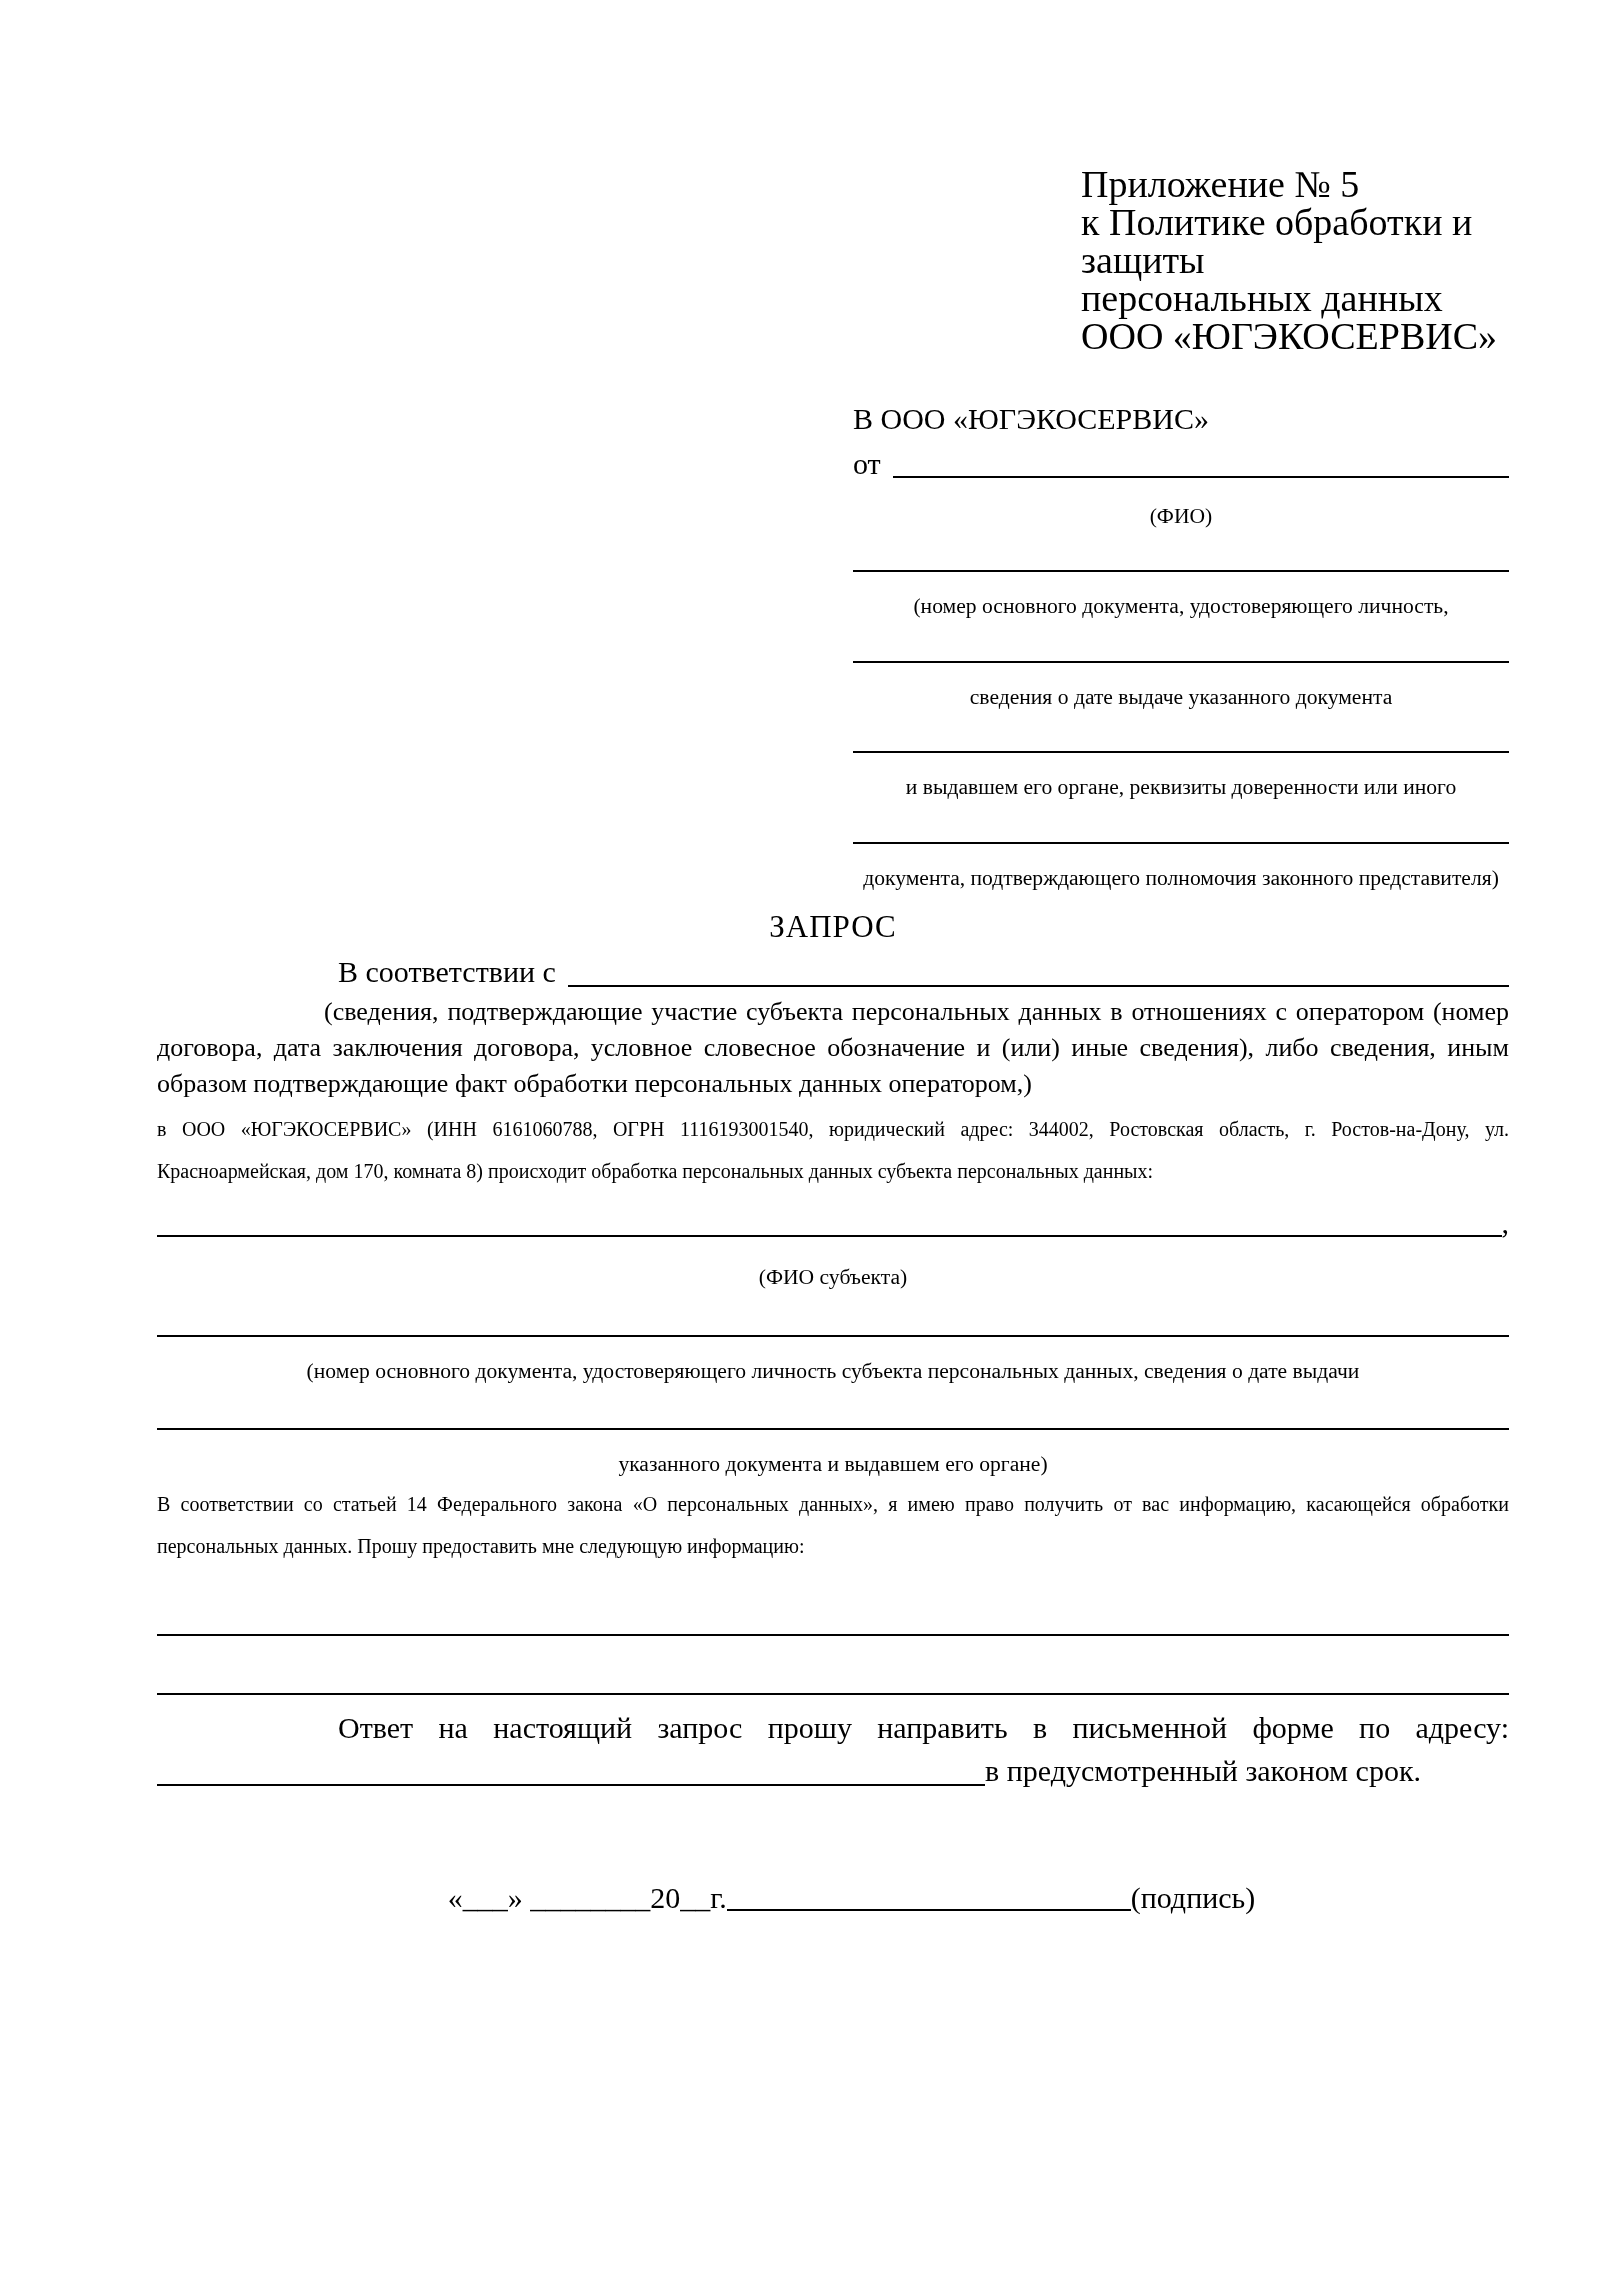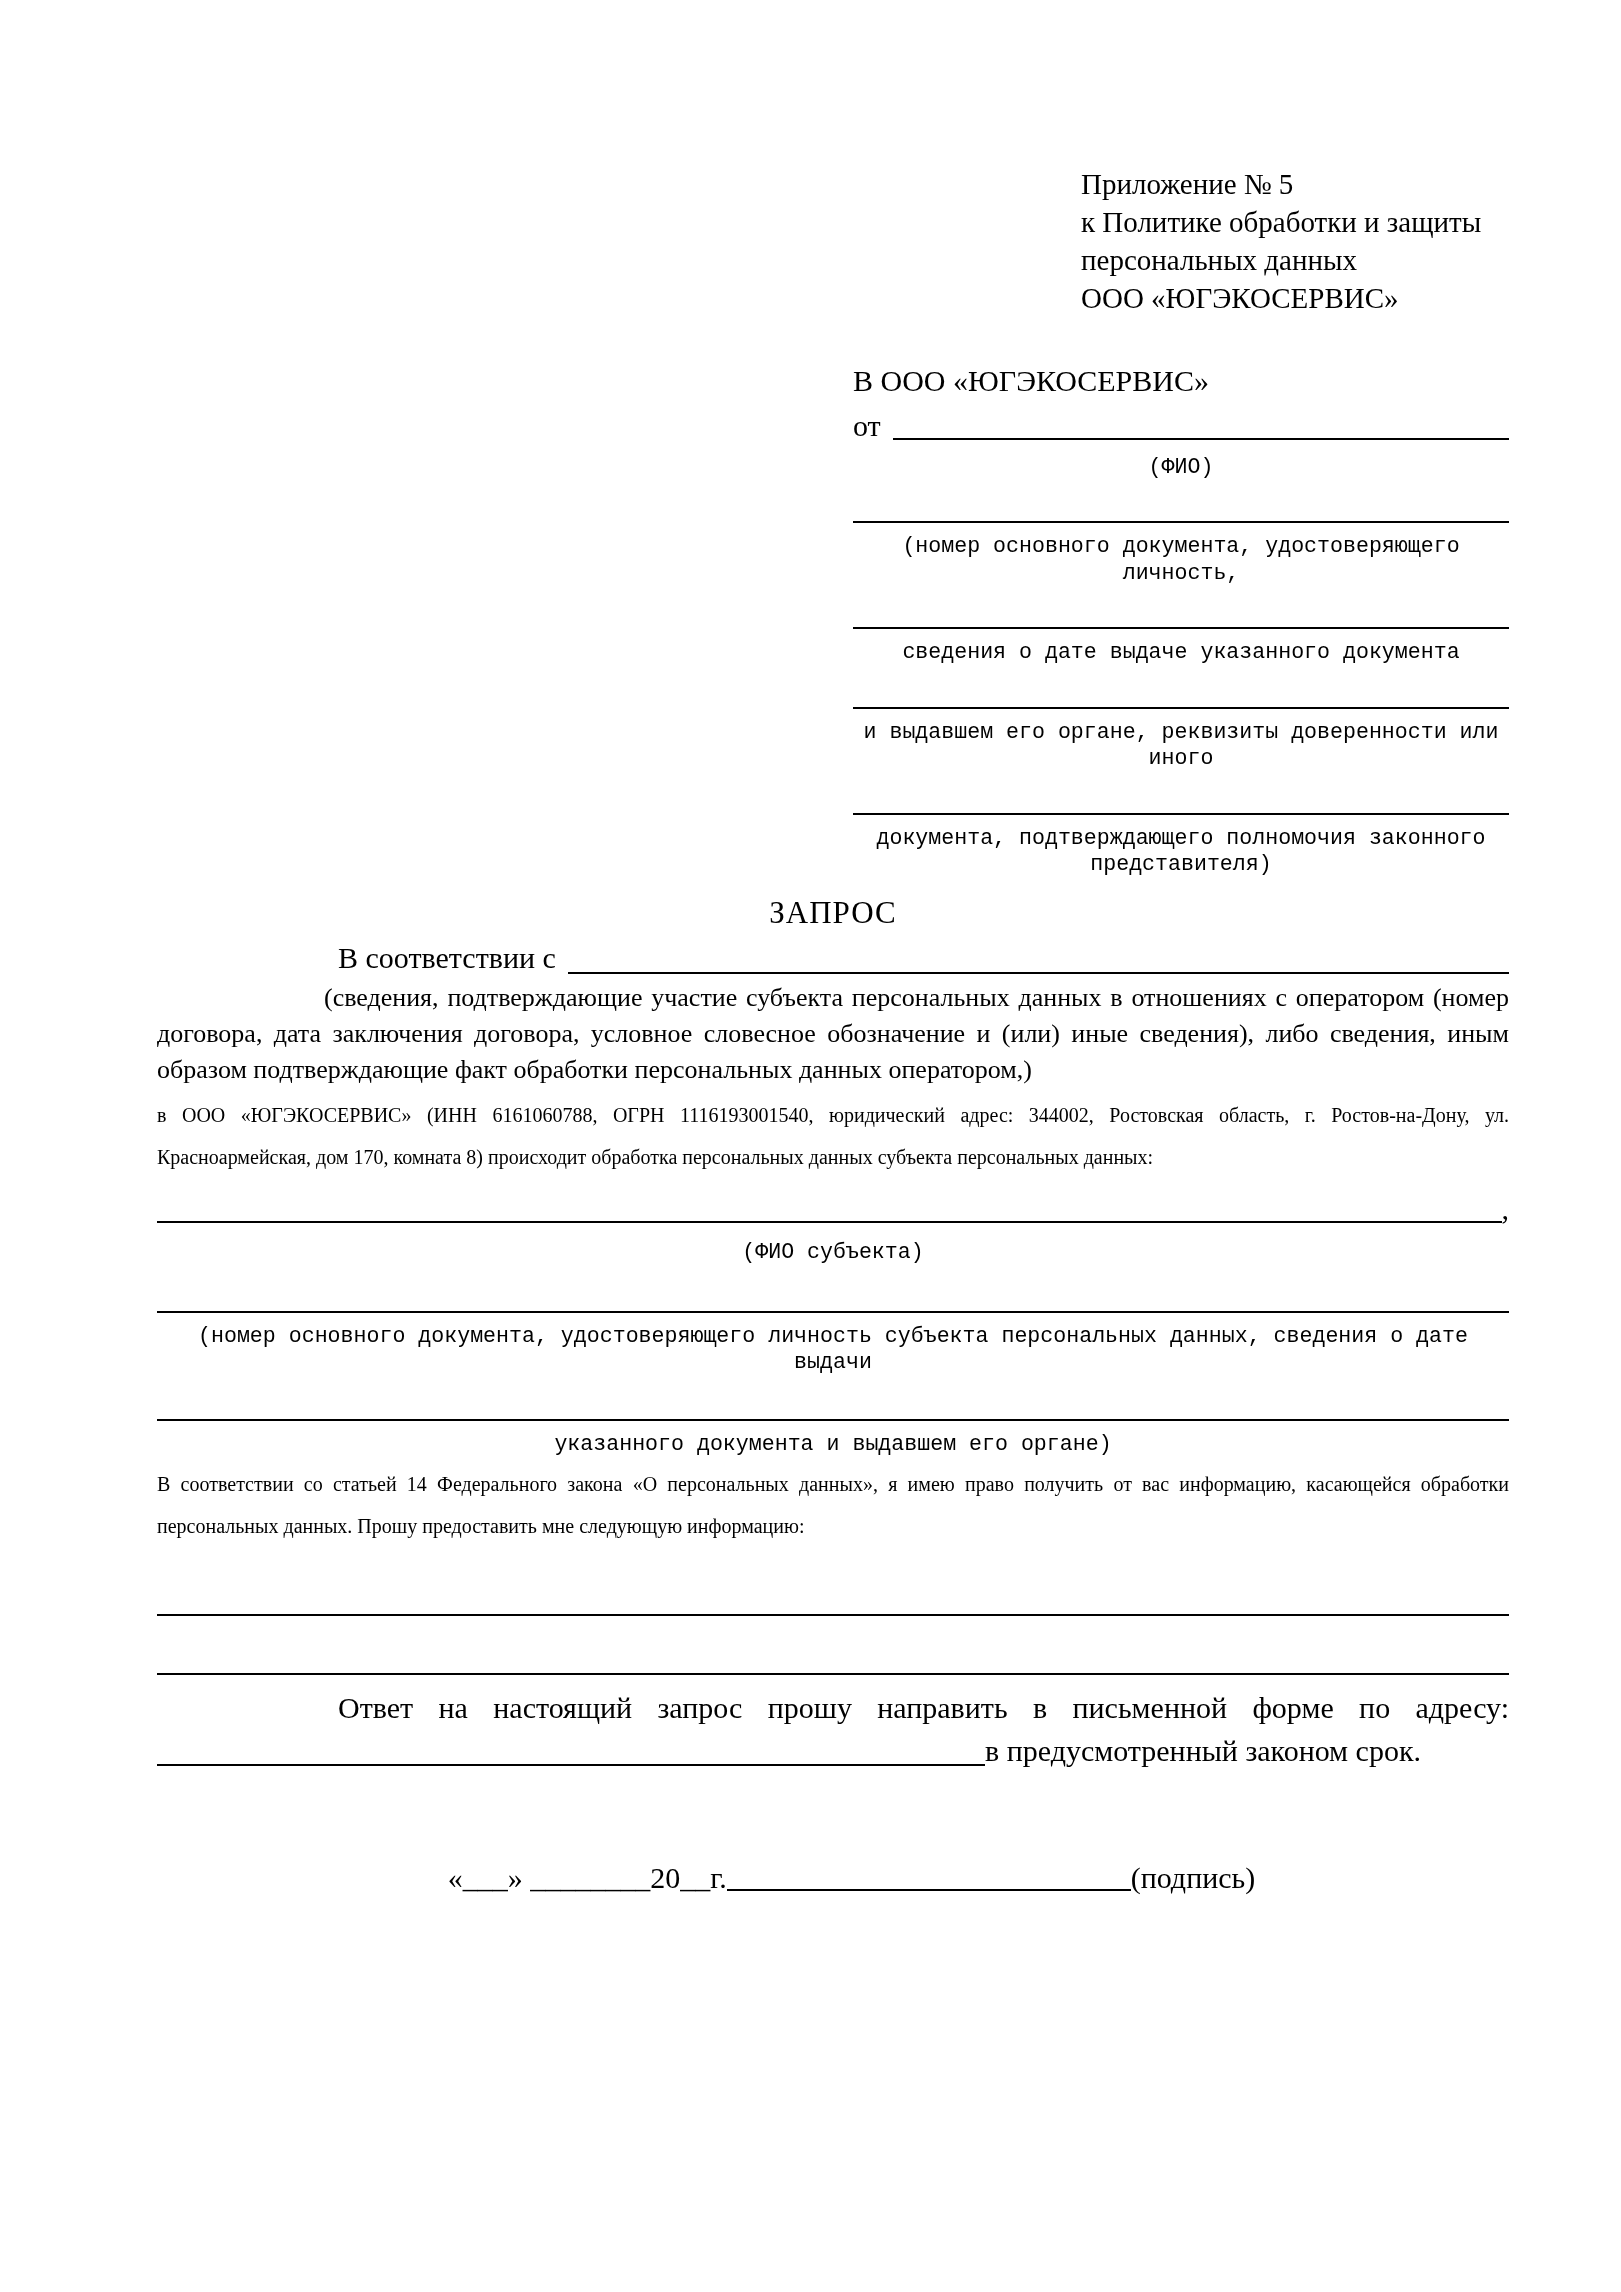--- a/index.html
+++ b/index.html
@@ -3,29 +3,29 @@
 <meta charset="utf-8">
 <style>
   html,body { margin:0; padding:0; background:#ffffff; }
   .page {
     width:1621px; height:2293px; background:#ffffff; color:#000000;
     font-family:"Liberation Serif", serif;
     box-sizing:border-box; padding:165px 112px 0 157px;
     overflow:hidden; position:relative;
   }
   
-  .header-block { margin-left:924px; font-size:29px; line-height:38px; }
+  .header-block { margin-left:924px; font-size:38px; line-height:38px; }
   
   .title { margin:94px 0 0 0; text-align:center; font-size:37px; line-height:50px; font-weight:bold; }
   
   .addr { margin-left:696px; margin-top:45px; font-size:30px; }
   .addr-to { line-height:37px; }
   .addr-from { display:flex; margin-top:7.8px; line-height:37px; }
   .addr-from .fill { flex:1; border-bottom:2.9px solid #000; margin-left:11.8px; margin-bottom:3.9px; }
-  .cap { font-size:21.6px; text-align:center; line-height:26.5px; margin-top:10px;font-family:Liberation Mono, monospace; }
+  .cap { font-size:21.6px; text-align:center; line-height:26.5px; margin-top:21px; }
   .fline { border-bottom:2.9px solid #000; height:41px; }
   
   .zapros { text-align:center; font-size:31px; margin-top:15.7px; line-height:39px; letter-spacing:1px; }
   
   .intro { display:flex; font-size:30px; margin-top:5px; padding-left:181px; line-height:41px; }
   .intro .fill { flex:1; border-bottom:2.9px solid #000; margin-left:11.8px; margin-bottom:4.9px; }
   .smallnote { font-size:26px; line-height:36px; text-align:justify; text-indent:167px; margin-top:2px; }
   .para { font-size:20px; line-height:42px; text-align:justify; }
   .mt6 { margin-top:5.9px; }
   .comma-row { display:flex; font-size:30px; line-height:41px; margin-top:9.8px; }

